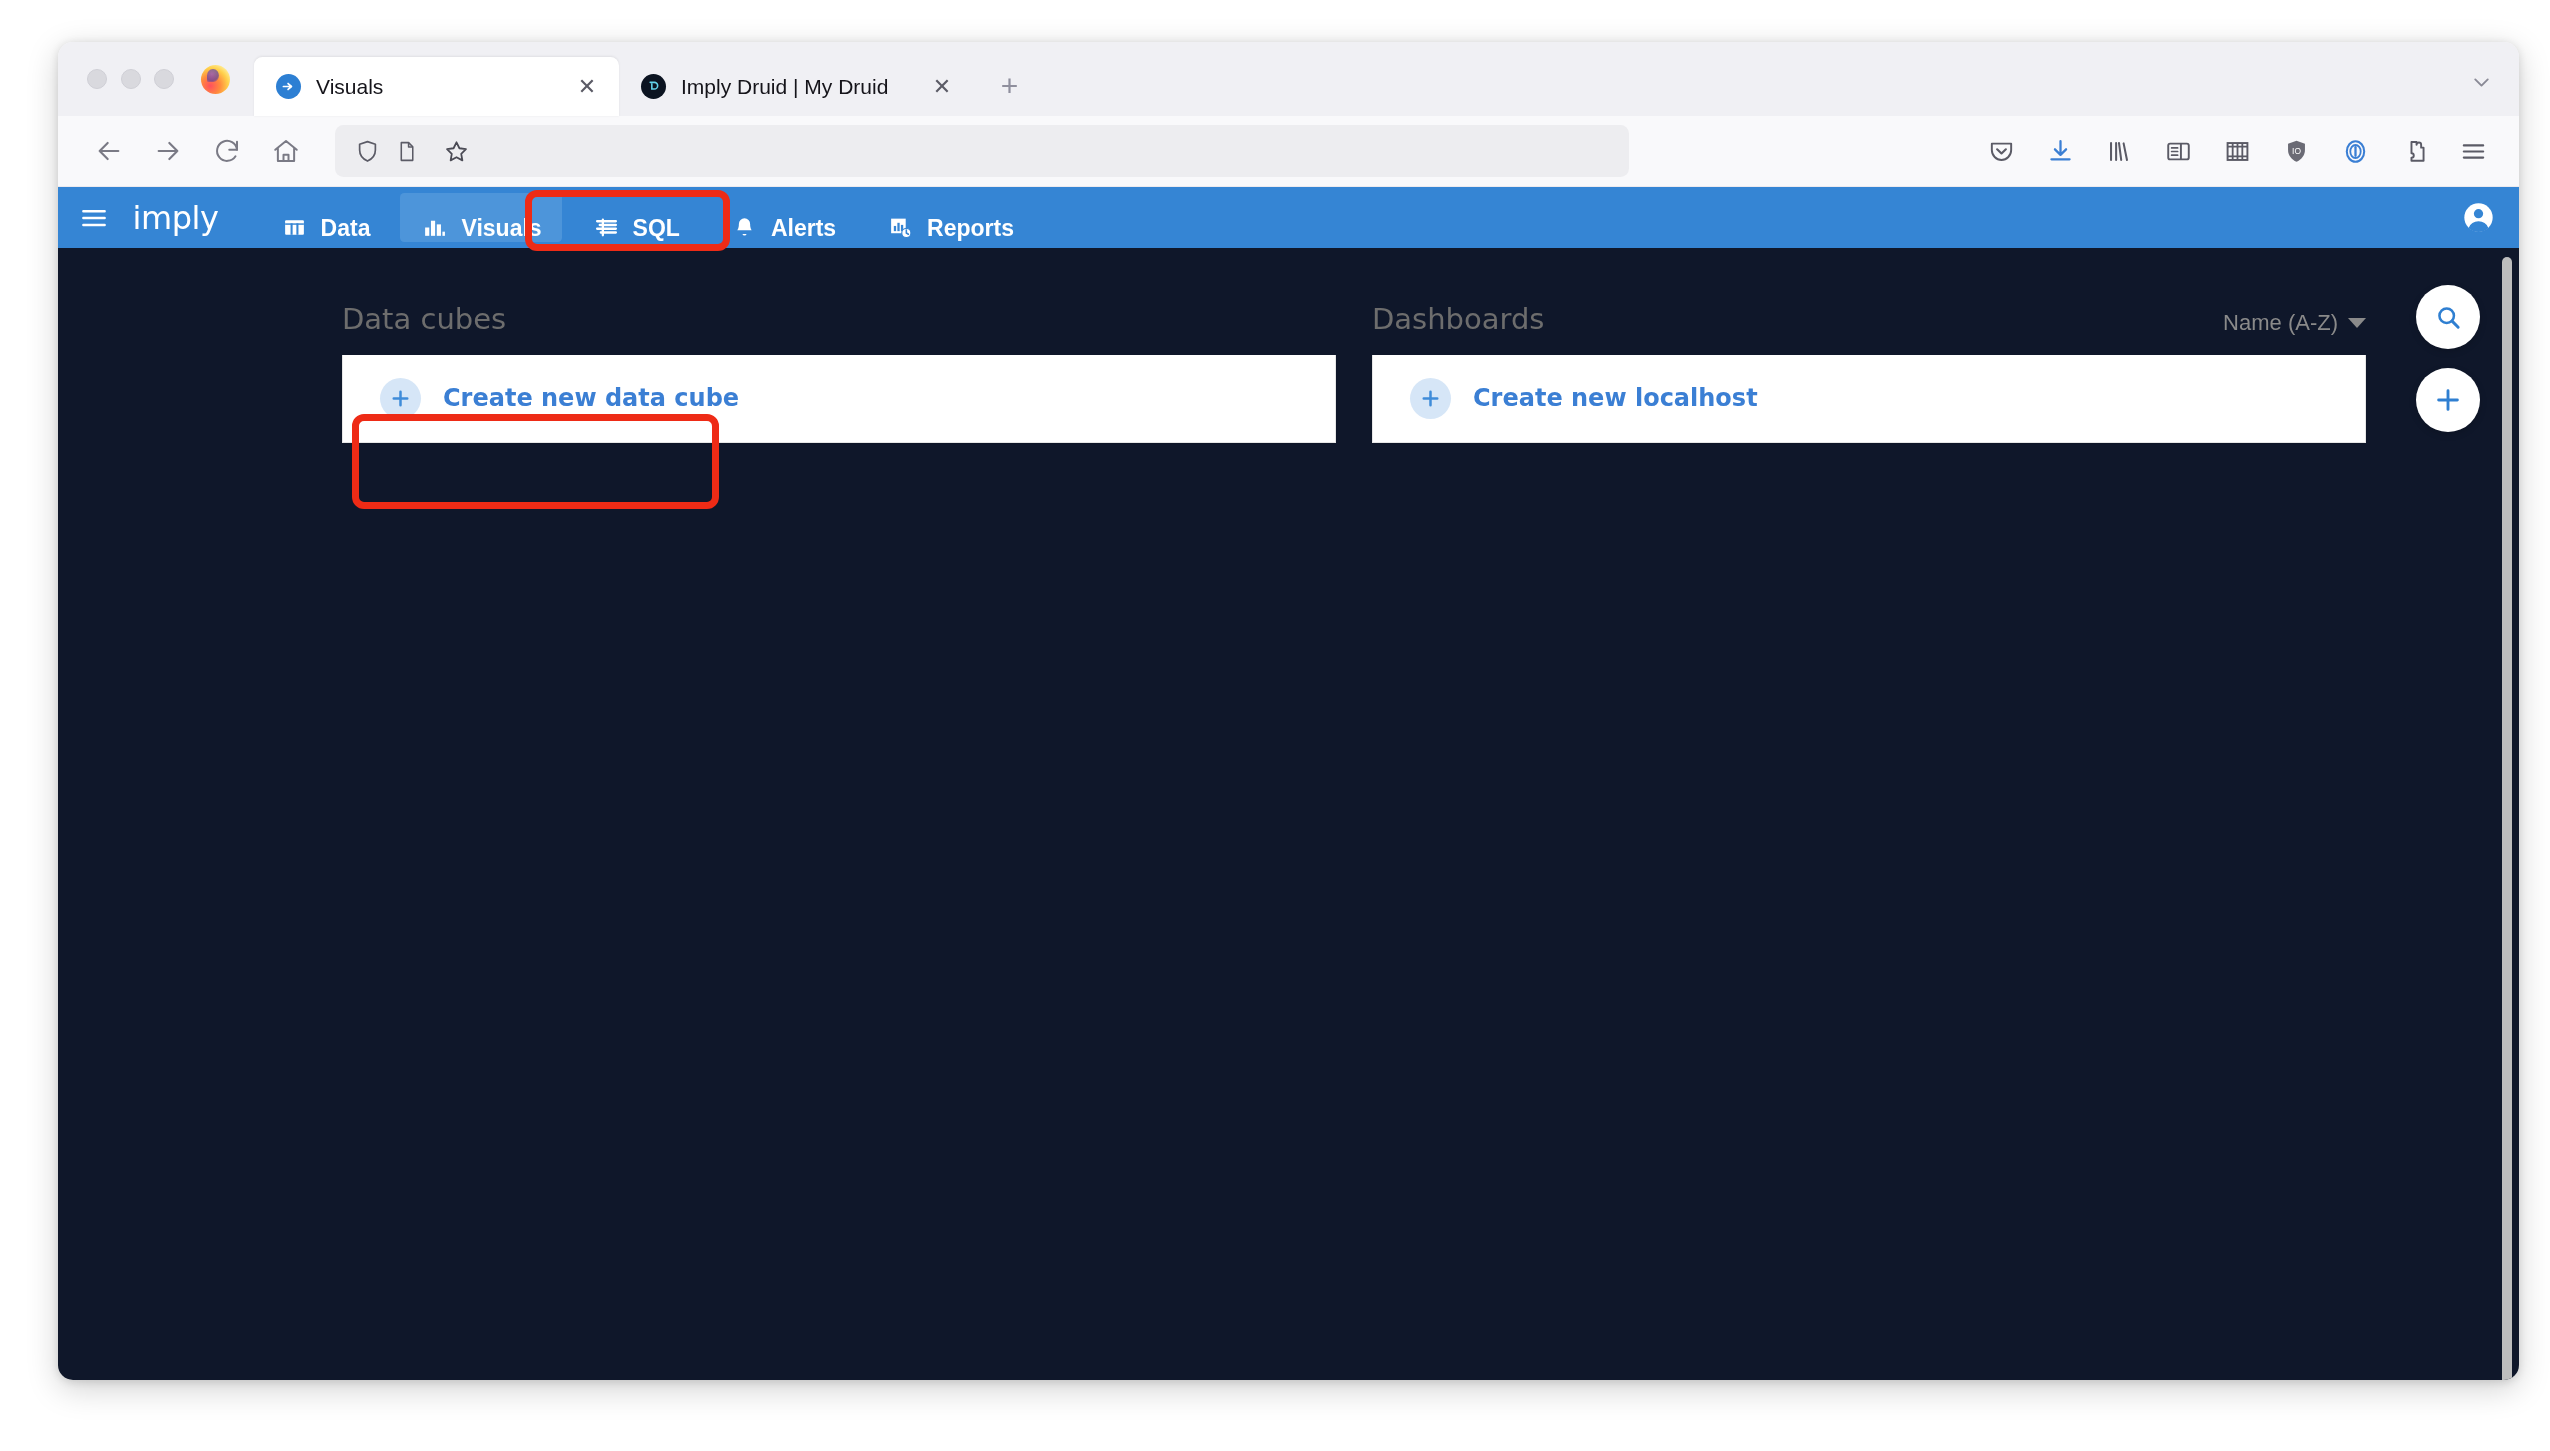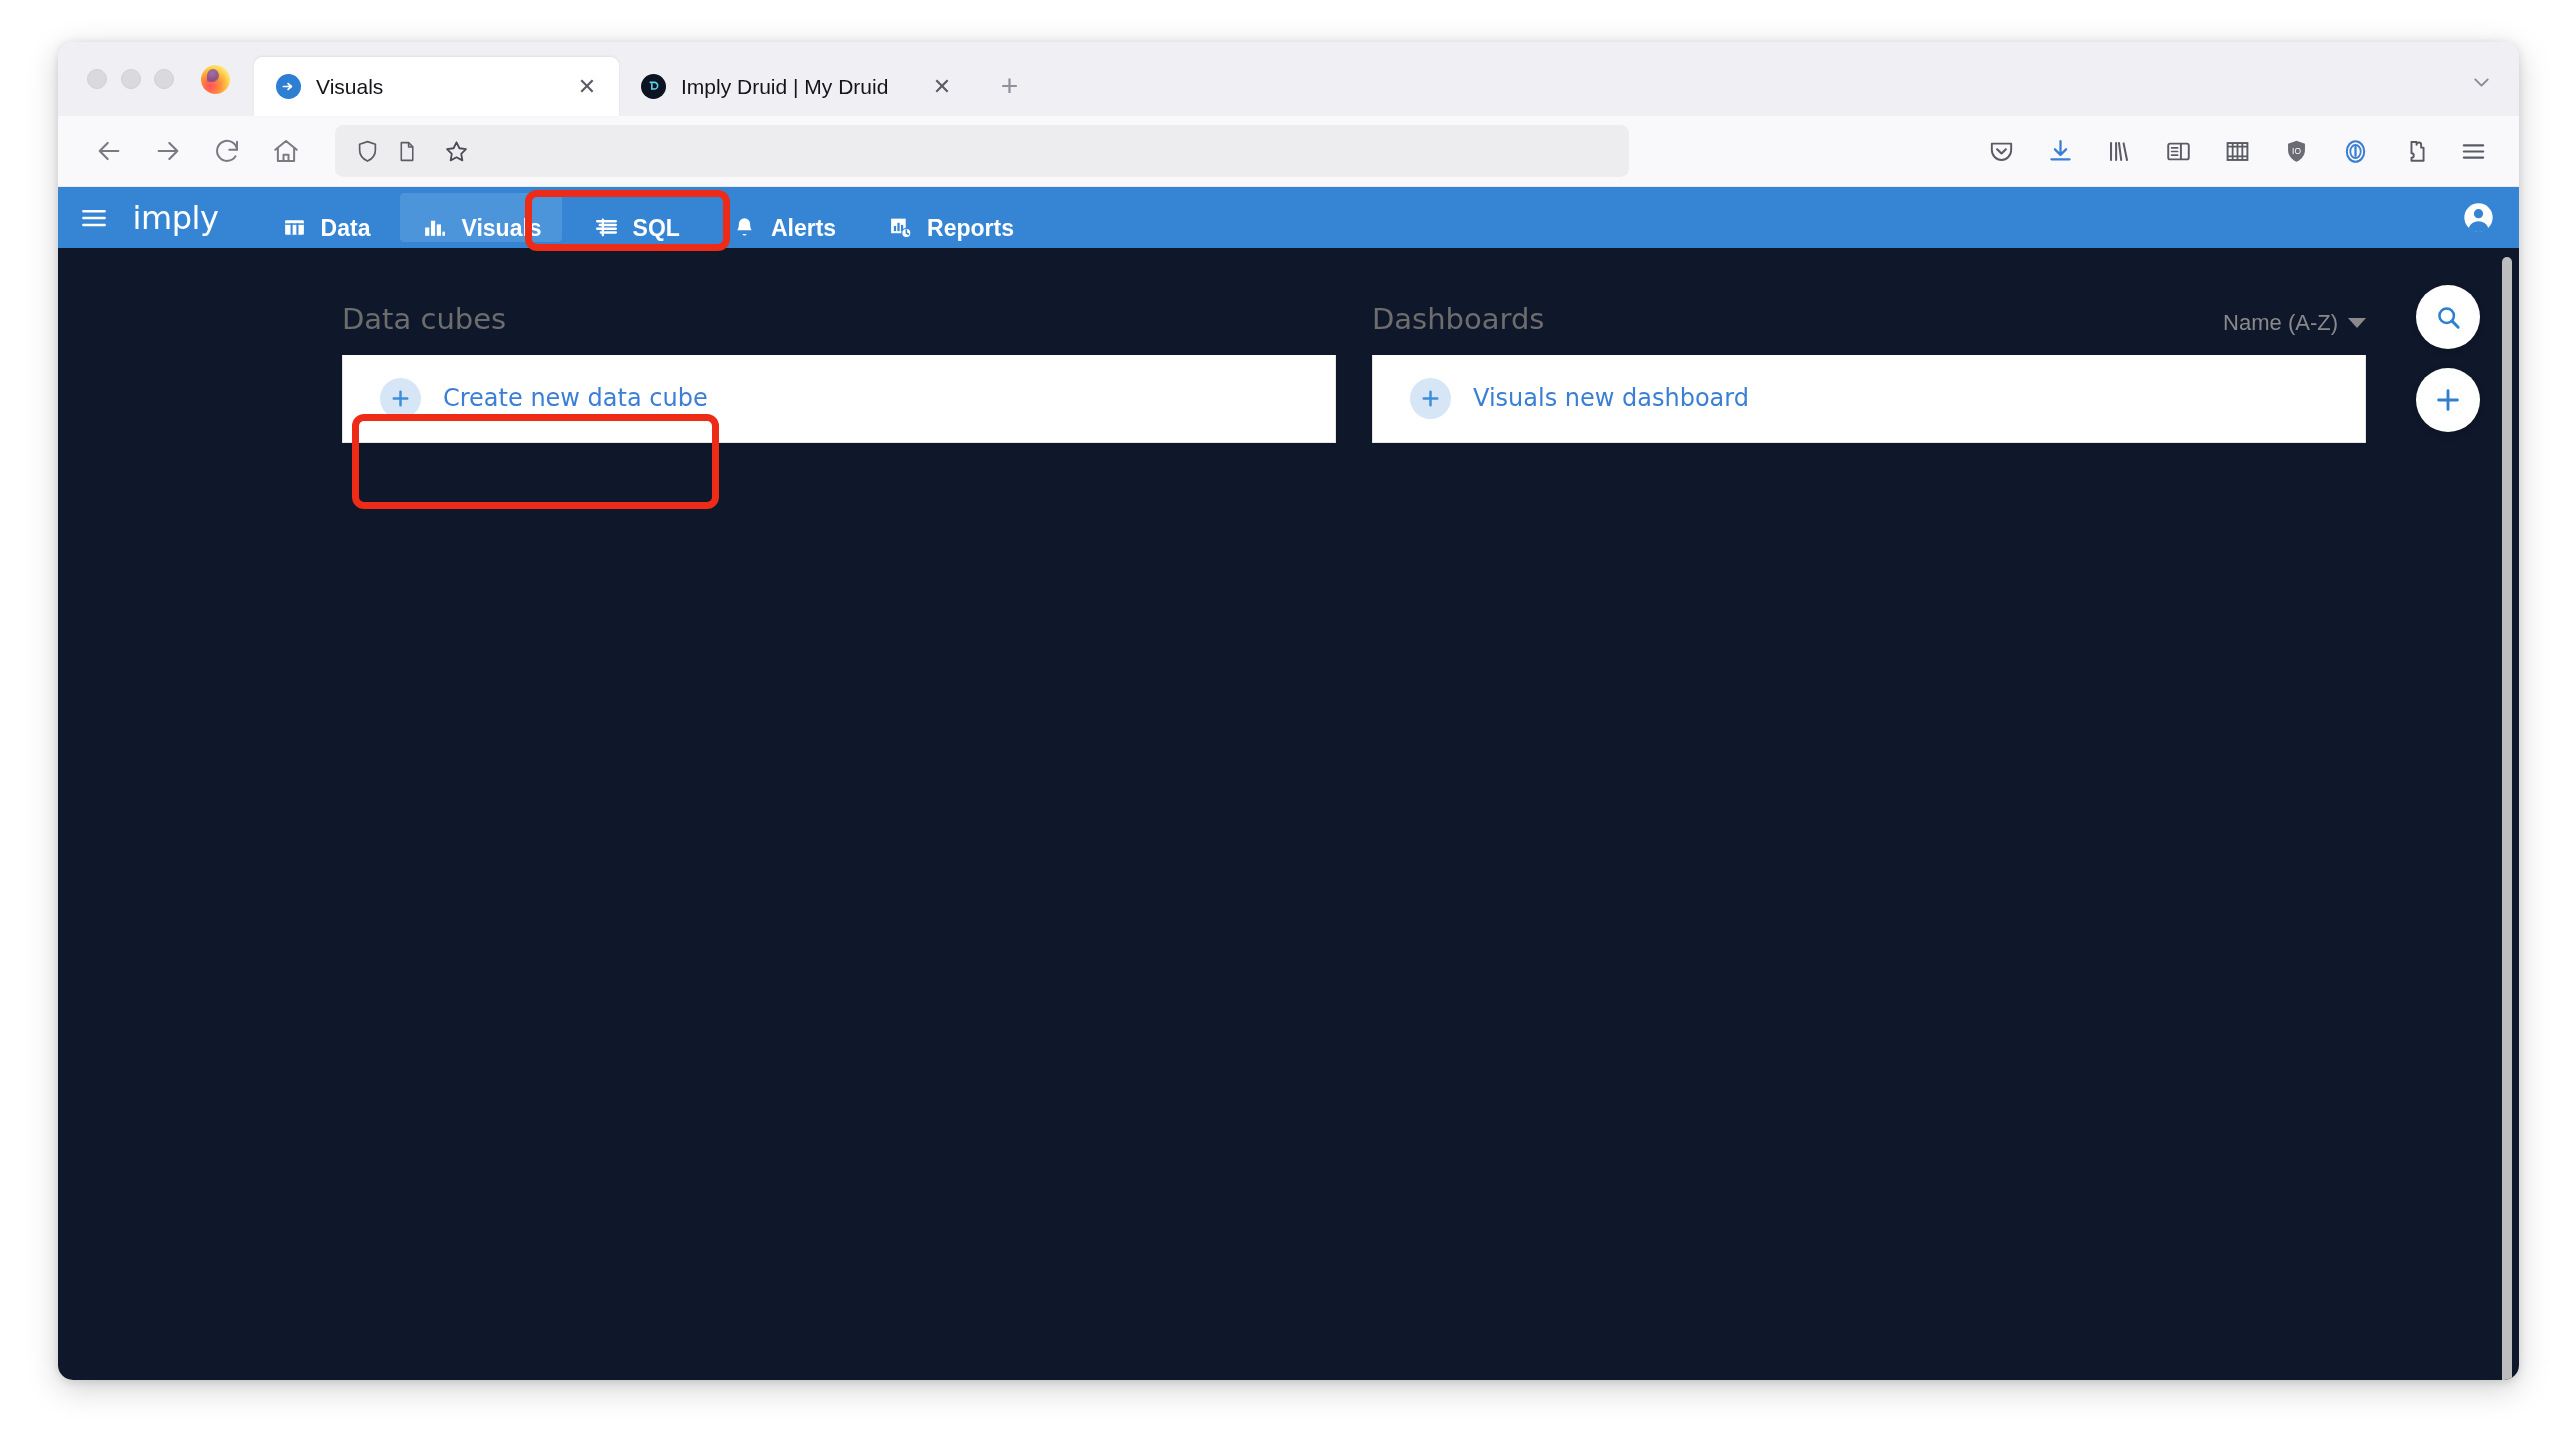--- a/index.html
+++ b/index.html
@@ -217,21 +217,21 @@
     border: 0.8px solid #e6e6e6;
     border-top: none;
     box-shadow: 0 0.8px 1.7px rgba(0,0,0,.04);
   }
   .plus-circle {
     width: 41px; height: 41px; border-radius:50%;
     background:#d6e6f7;
     display:flex;align-items:center;justify-content:center;
     color:#3f8cd9; flex:0 0 auto;
   }
-  .card-label { font-size: 24px; color:#3b7fd4; font-family:"DejaVu Sans", sans-serif;}
+  .card-label { font-size: 24px; color:#3b7fd4; font-family:"DejaVu Sans", sans-serif;font-weight:bold;}
 
   
   .fab-col {
     position:absolute; right: 39px; top: 37px;
     display:flex; flex-direction:column; gap: 18.6px; z-index:5;
   }
   .fab {
     width: 64px; height: 64px; border-radius:50%;
     background:#fff; box-shadow: 0 2.5px 7.6px rgba(0,0,0,.17);
     display:flex;align-items:center;justify-content:center;
@@ -490,21 +490,21 @@
               <span>Name (A-Z)</span>
               <span class="caret"></span>
             </span>
           </div>
           <div class="card">
             <span class="plus-circle">
               <svg width="25" height="25" viewBox="0 0 24 24">
                   <path d="M12 5.5v13M5.5 12h13" stroke="#3f8cd9" stroke-width="2.4" stroke-linecap="round"></path>
                 </svg>
             </span>
-            <span class="card-label">Visuals new dashboard</span>
+            <span class="card-label">Create new localhost</span>
           </div>
         </div>
 
       </div>
 
       <div class="fab-col">
         <div class="fab">
           <span style="display:flex;">
             <svg width="29" height="29" viewBox="0 0 24 24">
                 <circle cx="10.5" cy="10.5" r="6" stroke="currentColor" stroke-width="2.1" fill="none"></circle>

